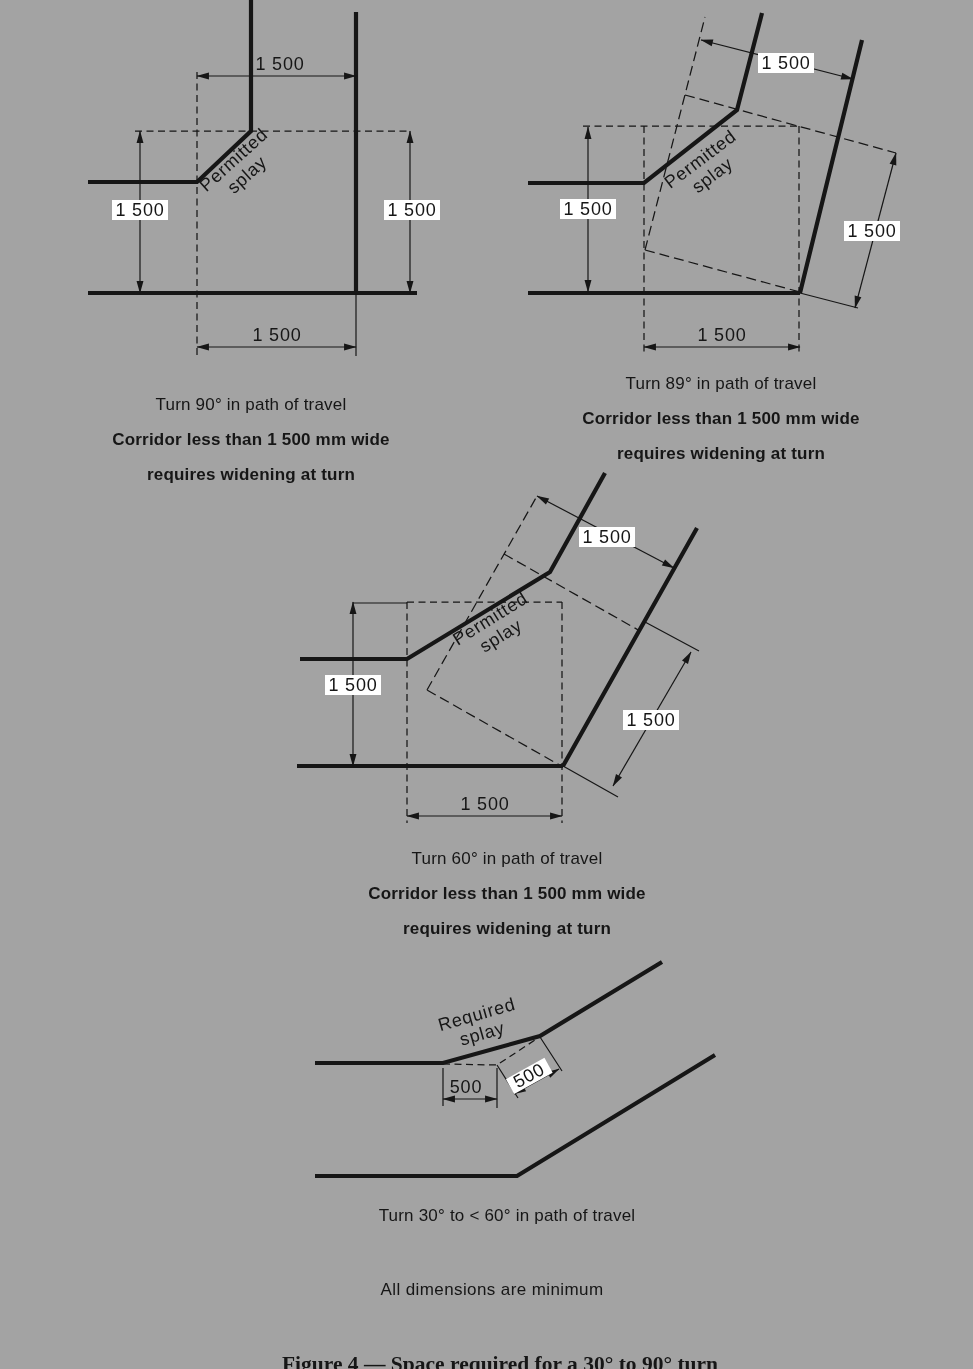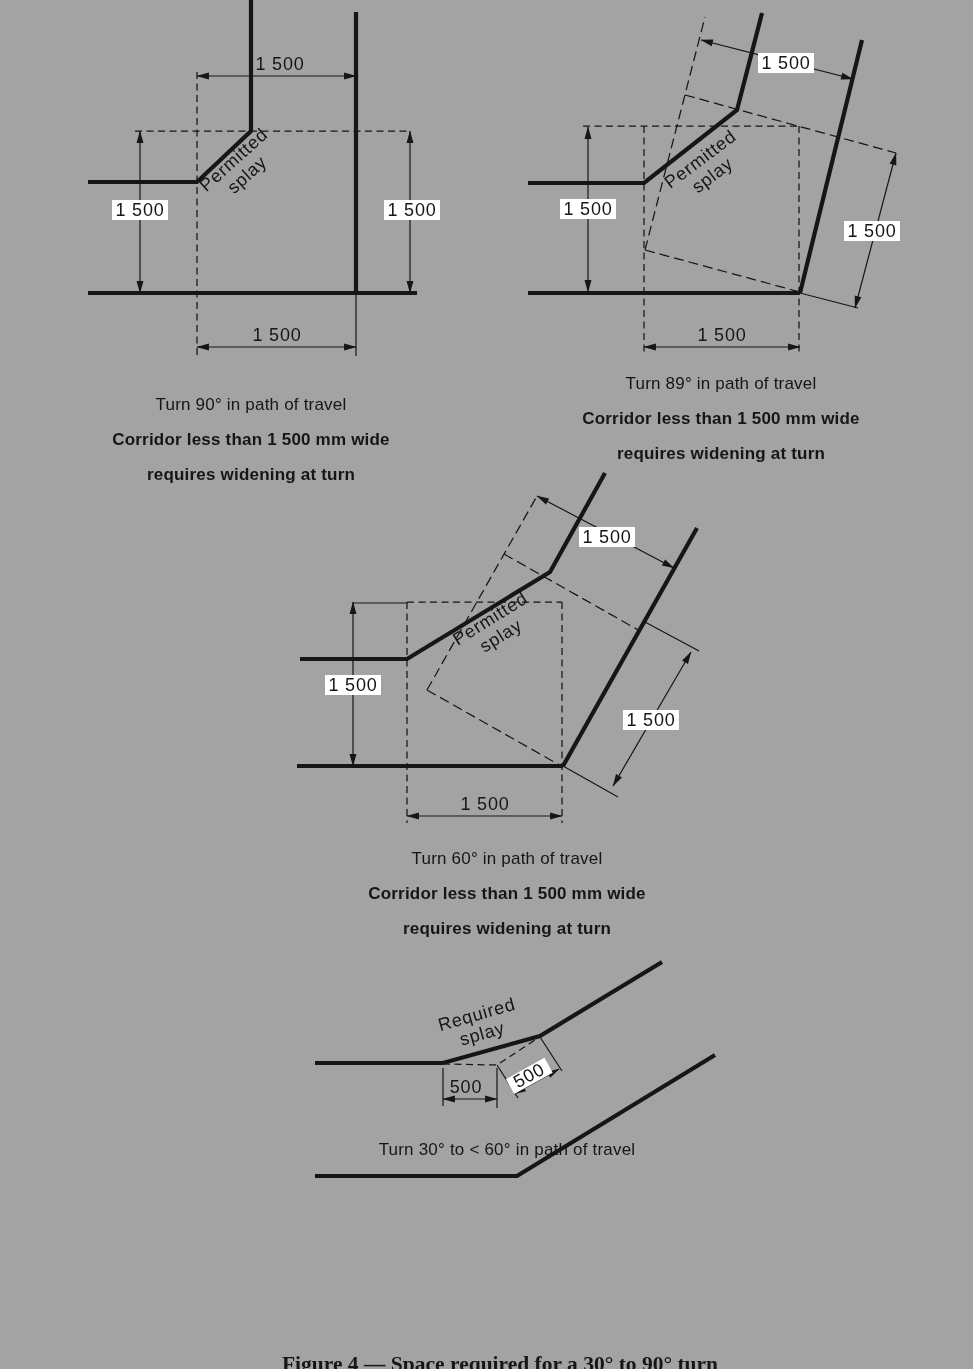--- a/index.html
+++ b/index.html
@@ -127,20 +127,21 @@
   <div class="b">Corridor less than 1 500 mm wide</div>
   <div class="b">requires widening at turn</div>
 </div>
 
 <div class="cap" style="left:321px;top:849px;width:372px;text-align:center;">
   <div>Turn 60° in path of travel</div>
   <div class="b">Corridor less than 1 500 mm wide</div>
   <div class="b">requires widening at turn</div>
 </div>
 
-<div class="cap" style="left:321px;top:1140px;width:372px;">
+<div class="cap" style="left:321px;top:1206px;width:372px;">
   <div>Turn 30° to &lt; 60° in path of travel</div>
 </div>
 
+<div class="note" style="left:306px;top:1280px;width:372px;">All dimensions are minimum</div>
 
 <div class="figcap" style="left:179px;top:1332px;width:642px;">Figure 4 — Space required for a 30° to 90° turn</div>
 
 </div>
 
 </body></html>

